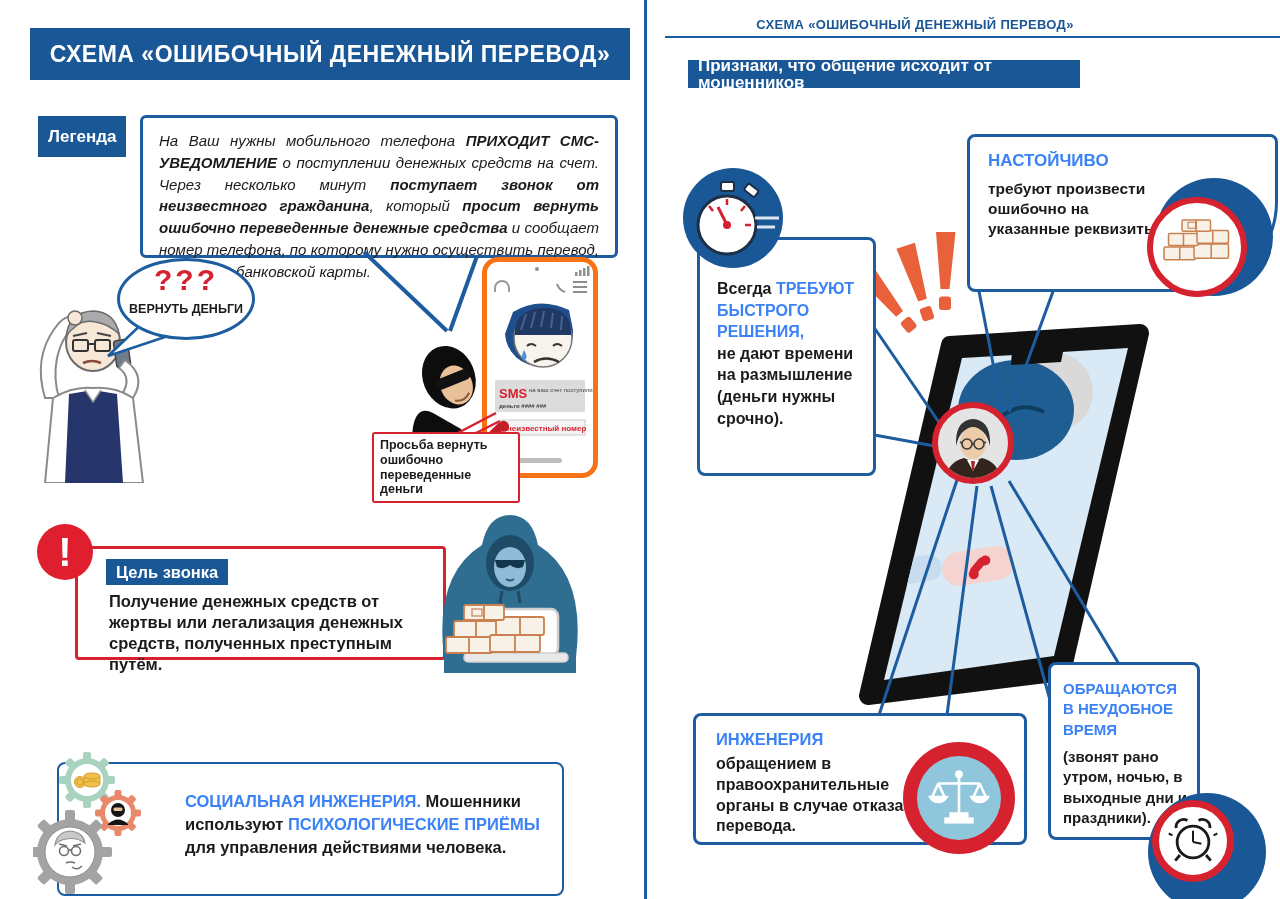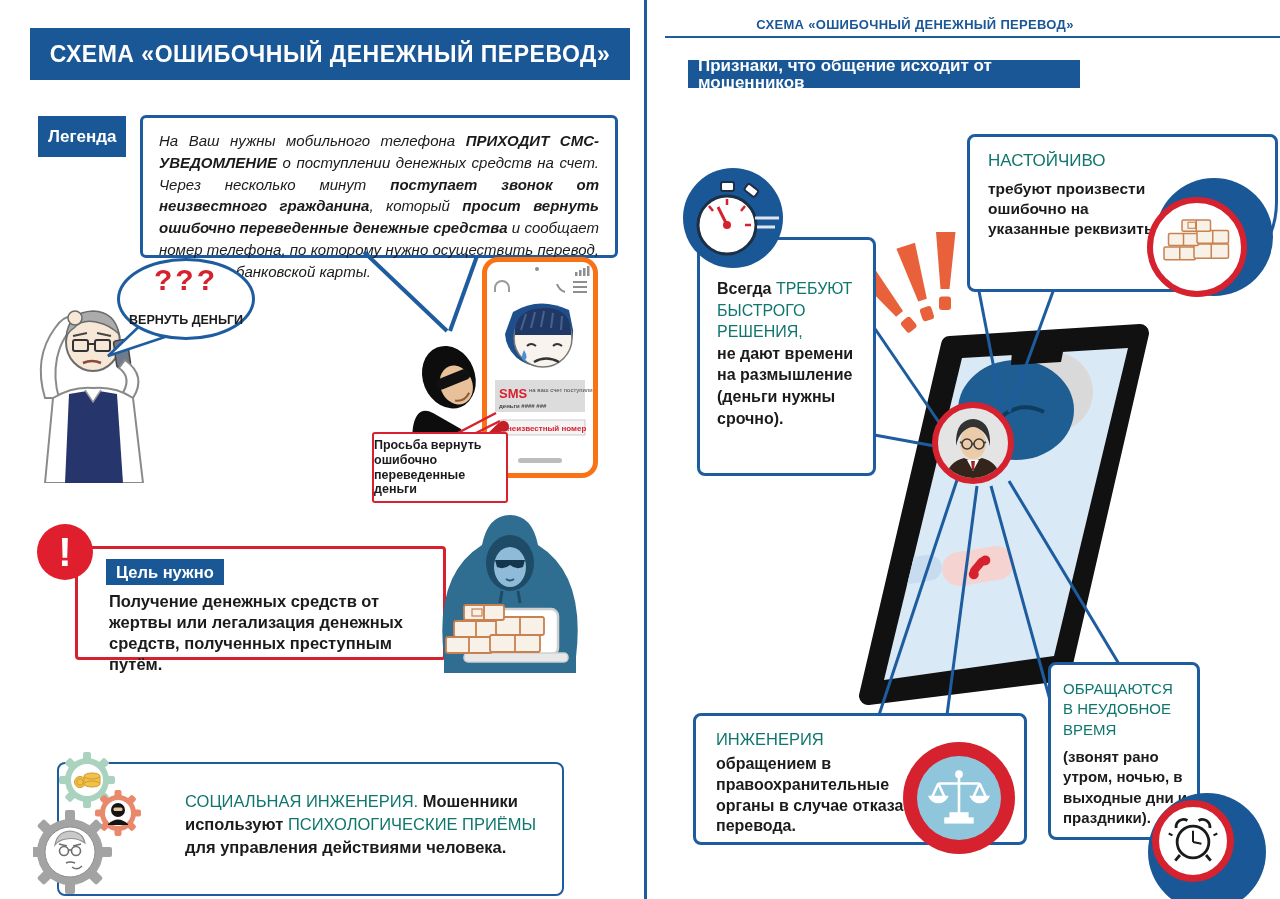--- a/index.html
+++ b/index.html
@@ -1,21 +1,21 @@
 <!DOCTYPE html>
 <html><head>
 <meta charset="utf-8">
 <style>
   html,body{margin:0;padding:0}
   body{width:1280px;height:899px;position:relative;background:#fff;overflow:hidden;
        font-family:"Liberation Sans","DejaVu Sans",sans-serif;color:#1b1b1b}
   .abs{position:absolute}
   .lbl{background:#1A5796;color:#fff;font-weight:bold;display:flex;align-items:center;padding:0 10px;line-height:1}
   .bluebox{position:absolute;background:#fff;border:3px solid #1D5C9F;border-radius:8px}
-  .htxt{color:#0f766e;font-weight:normal}
+  .htxt{color:#3b82f6;font-weight:bold}
   .btxt{color:#1b1b1b;font-weight:bold}
   .legend-text{font-style:italic;font-size:15px;line-height:1.45;text-align:justify}
   .legend-text b{font-weight:bold}
   .circ{position:absolute;border-radius:50%}
   svg{display:block}
 </style>
 </head>
 <body>
 
 <div class="abs" style="left:0;top:0;width:645px;height:899px">
@@ -46,21 +46,21 @@
     <path d="M68,65 Q77,61 86,65" stroke="#8a4a3a" stroke-width="2.5" fill="none"></path>
     <rect x="100" y="42" width="14" height="27" rx="3" fill="#6E7B8A" stroke="#444" stroke-width="1.5" transform="rotate(-8 107 55)"></rect>
     <path d="M118,100 Q132,78 110,62 L104,70 Q118,80 106,98 Z" fill="#fff" stroke="#8a8a8a" stroke-width="2"></path>
     <path d="M30,185 L38,100 Q58,88 78,90 Q100,88 118,100 L128,185 Z" fill="#fff" stroke="#8a8a8a" stroke-width="2"></path>
     <path d="M50,185 L54,96 L78,92 L102,96 L108,185 Z" fill="#27356D"></path>
     <path d="M70,92 L78,104 L86,92" fill="#fff" stroke="#9a9a9a" stroke-width="1.5"></path>
   </svg>
 
   <div class="abs" style="left:117px;top:258px;width:132px;height:76px;background:#fff;border:3px solid #1D5C9F;border-radius:50%;z-index:4;text-align:center">
     <div style="color:#D6212E;font-weight:bold;font-size:30px;letter-spacing:3px;line-height:1;margin-top:4px">???</div>
-    <div style="font-weight:bold;font-size:12.5px;margin-top:18px">ВЕРНУТЬ ДЕНЬГИ</div>
+    <div style="font-weight:bold;font-size:12.5px;margin-top:7px">ВЕРНУТЬ ДЕНЬГИ</div>
   </div>
 
   <div class="abs" style="left:482px;top:257px;width:106px;height:211px;background:#fff;border:5px solid #f97316;border-radius:16px;z-index:2">
     <svg width="106" height="211" viewBox="0 0 106 211">
       <circle cx="50" cy="7" r="2" fill="#8E8E8E"></circle>
       <g fill="#8E8E8E">
         <rect x="88" y="10" width="2.5" height="4"></rect>
           <rect x="92" y="8" width="2.5" height="6"></rect>
         <rect x="96" y="6" width="2.5" height="8"></rect>
           <rect x="100" y="4" width="2.5" height="10"></rect>
@@ -103,31 +103,31 @@
   <svg class="abs" style="left:405px;top:325px;z-index:3" width="95" height="155" viewBox="0 0 95 155">
     <path d="M2,155 L8,102 Q12,80 28,88 L56,104 Q64,118 58,136 L54,155 Z" fill="#0d0d0d"></path>
     <g transform="rotate(-22 45 55)">
       <ellipse cx="45" cy="52" rx="26" ry="32" fill="#0d0d0d"></ellipse>
       <ellipse cx="49" cy="62" rx="16" ry="20" fill="#E8C19A"></ellipse>
       <rect x="30" y="50" width="36" height="11" rx="5" fill="#111"></rect>
       <path d="M42,76 Q50,81 58,74" stroke="#8a5a3a" stroke-width="2" fill="none"></path>
     </g>
   </svg>
 
-  <div class="abs" style="left:372px;top:432px;width:132px;background:#fff;border:2.5px solid #D6212E;border-radius:3px;padding:4px 0;z-index:5;font-size:12.5px;font-weight:bold;line-height:1.18">
+  <div class="abs" style="left:372px;top:432px;width:132px;background:#fff;border:2.5px solid #D6212E;border-radius:3px;padding:4px 6px;z-index:5;font-size:12.5px;font-weight:bold;line-height:1.18">
     <span>Просьба вернуть ошибочно переведенные деньги</span>
   </div>
 
   <div class="circ" style="left:37px;top:524px;width:56px;height:56px;background:#DF1F2D;z-index:6;display:flex;align-items:center;justify-content:center">
     <span style="color:#fff;font-size:40px;font-weight:bold;line-height:1">!</span>
   </div>
 
   <div class="abs" style="left:75px;top:546px;width:365px;height:108px;background:#fff;border:3px solid #D6212E;border-radius:4px;z-index:1">
     <div class="lbl" style="position:absolute;left:28px;top:10px;height:26px;font-size:16.5px">
-      <span>Цель нужно</span>
+      <span>Цель звонка</span>
     </div>
     <div class="btxt" style="position:absolute;left:31px;top:42px;width:330px;font-size:16.5px;line-height:1.28">Получение денежных средств от жертвы или легализация денежных средств, полученных преступным путём.</div>
   </div>
 
   <svg class="abs" style="left:430px;top:505px;z-index:6" width="160" height="168" viewBox="0 0 160 168">
     <path d="M14,152 Q4,70 52,40 Q58,10 80,10 Q102,10 108,40 Q156,70 146,152 L146,168 L14,168 Z" fill="#2F6E91"></path>
     <ellipse cx="80" cy="58" rx="24" ry="28" fill="#1E4B66"></ellipse>
     <ellipse cx="80" cy="62" rx="16" ry="20" fill="#8FBBD8"></ellipse>
     <path d="M65,55 L95,55 L93,62 Q86,65 80,60 Q74,65 67,62 Z" fill="#12364E"></path>
     <path d="M76,74 Q80,77 84,74" stroke="#2b5a75" stroke-width="2" fill="none"></path>

